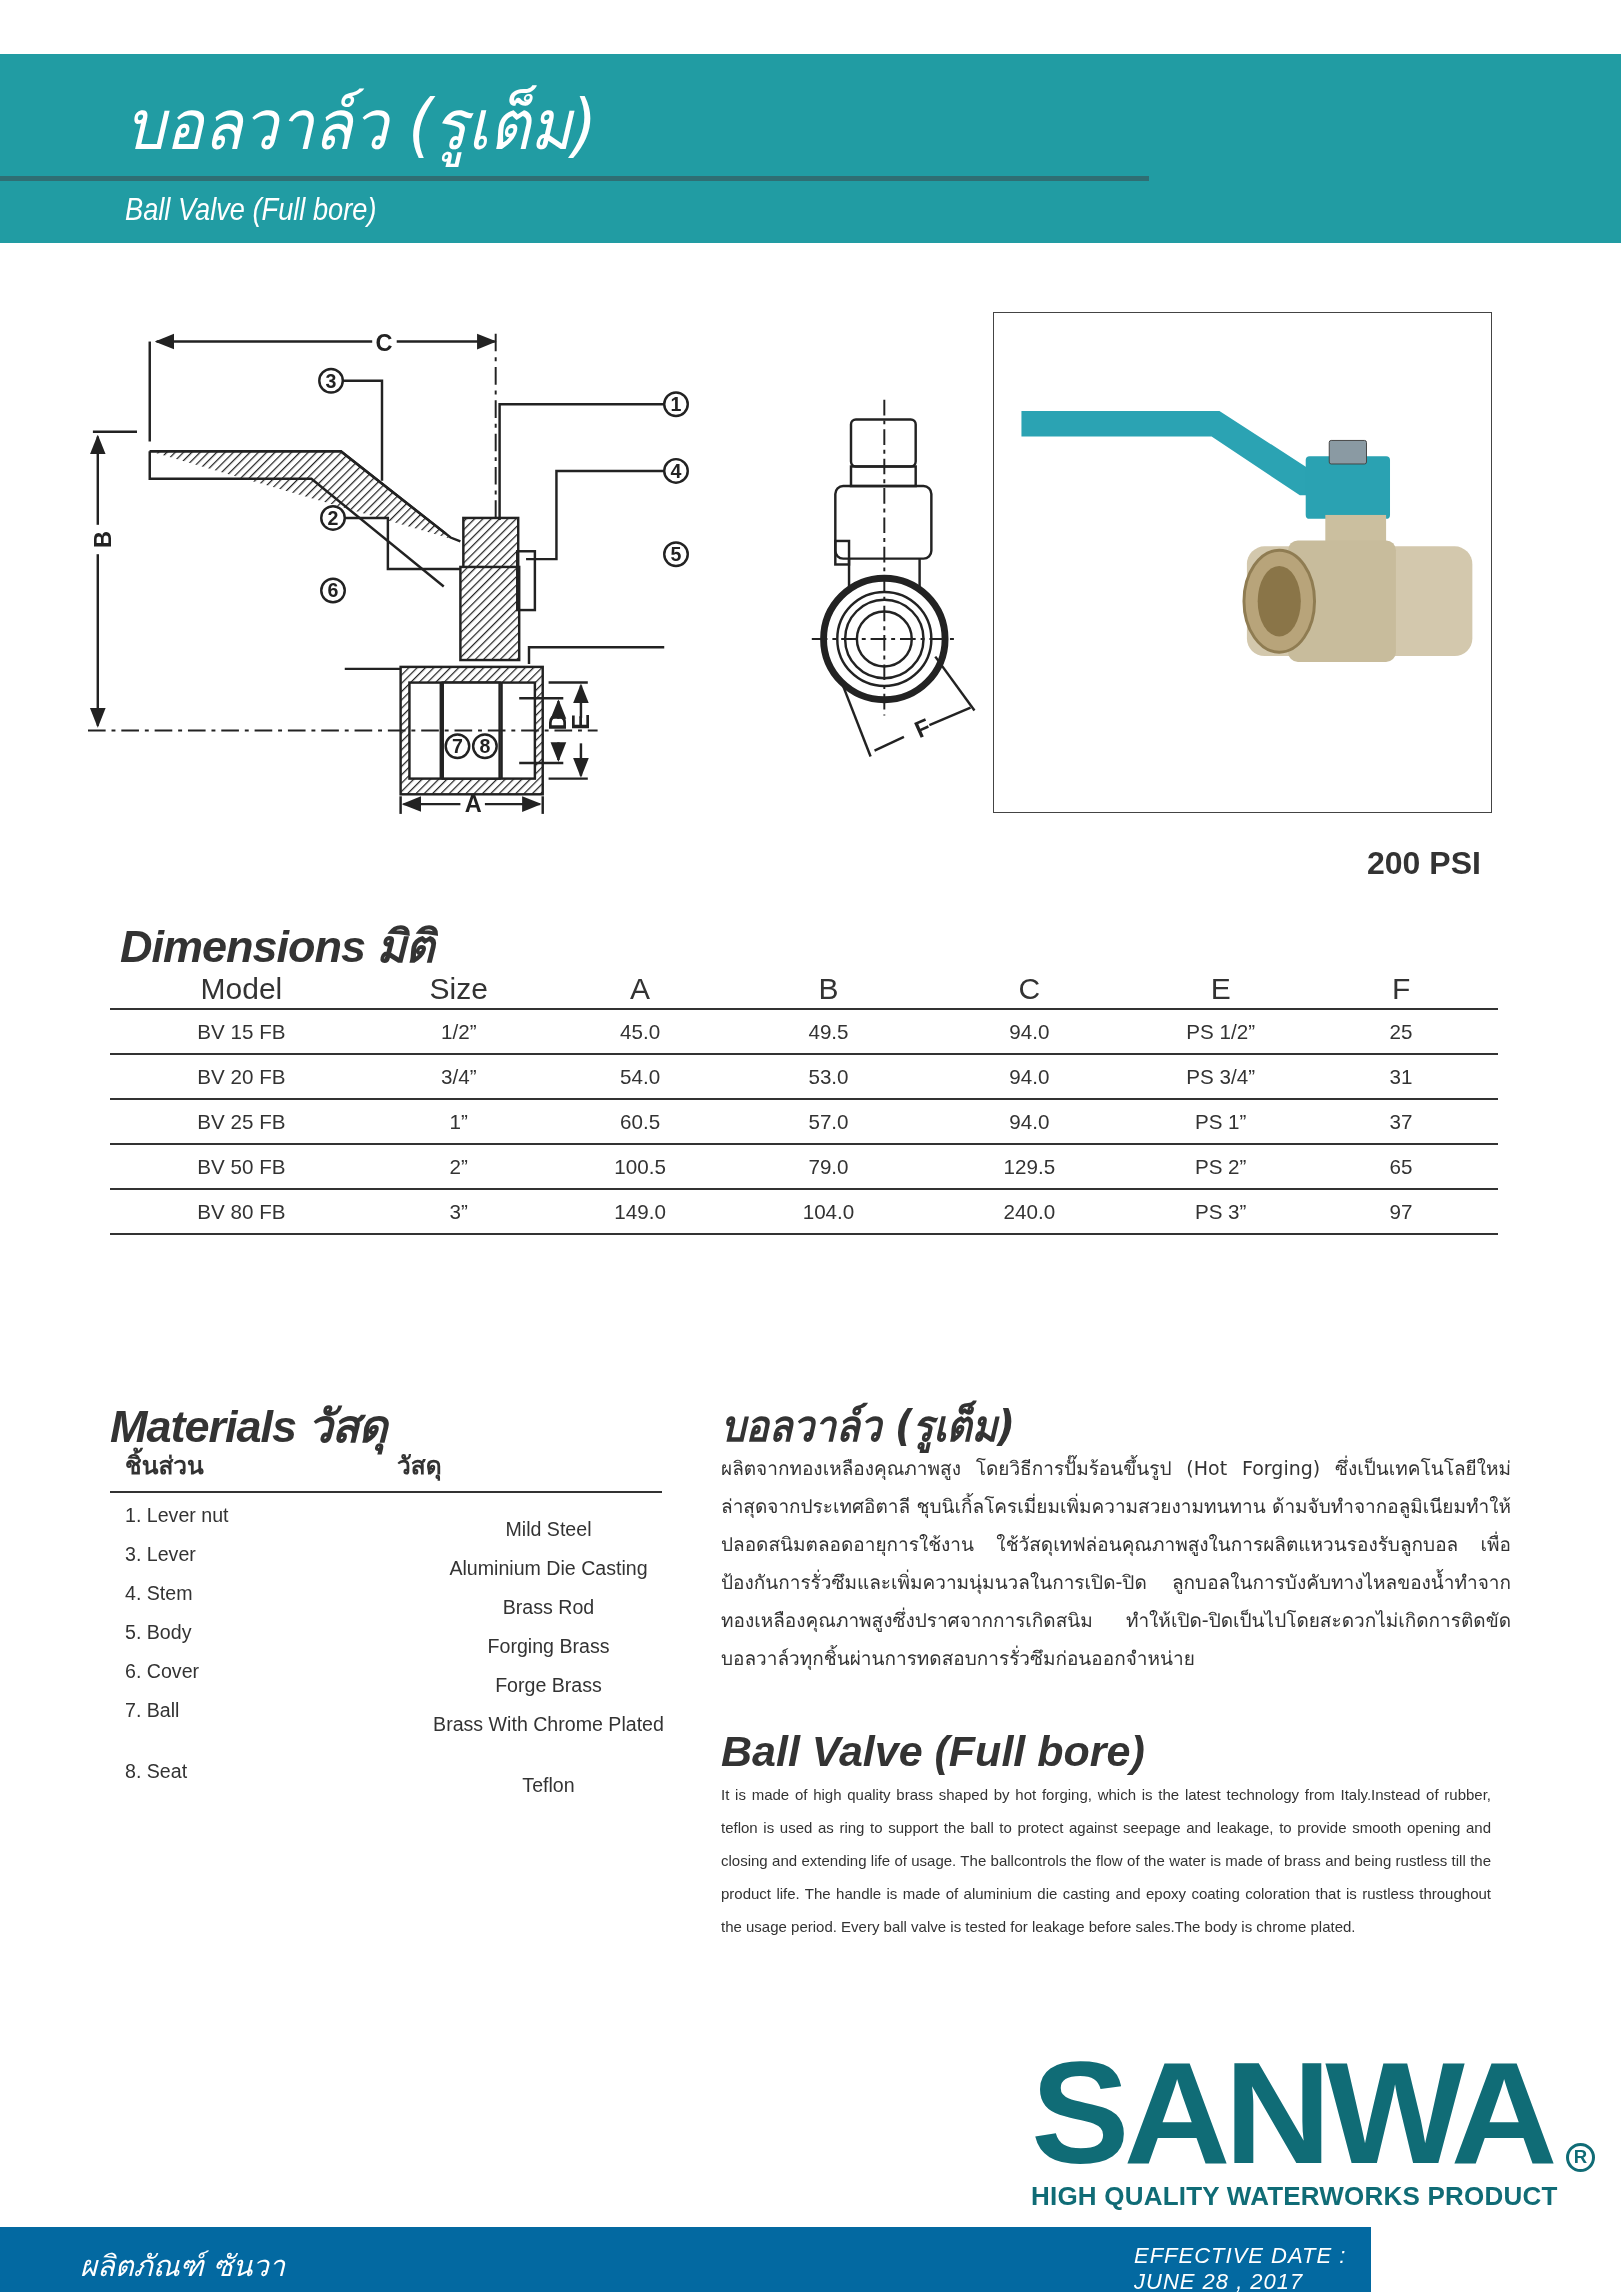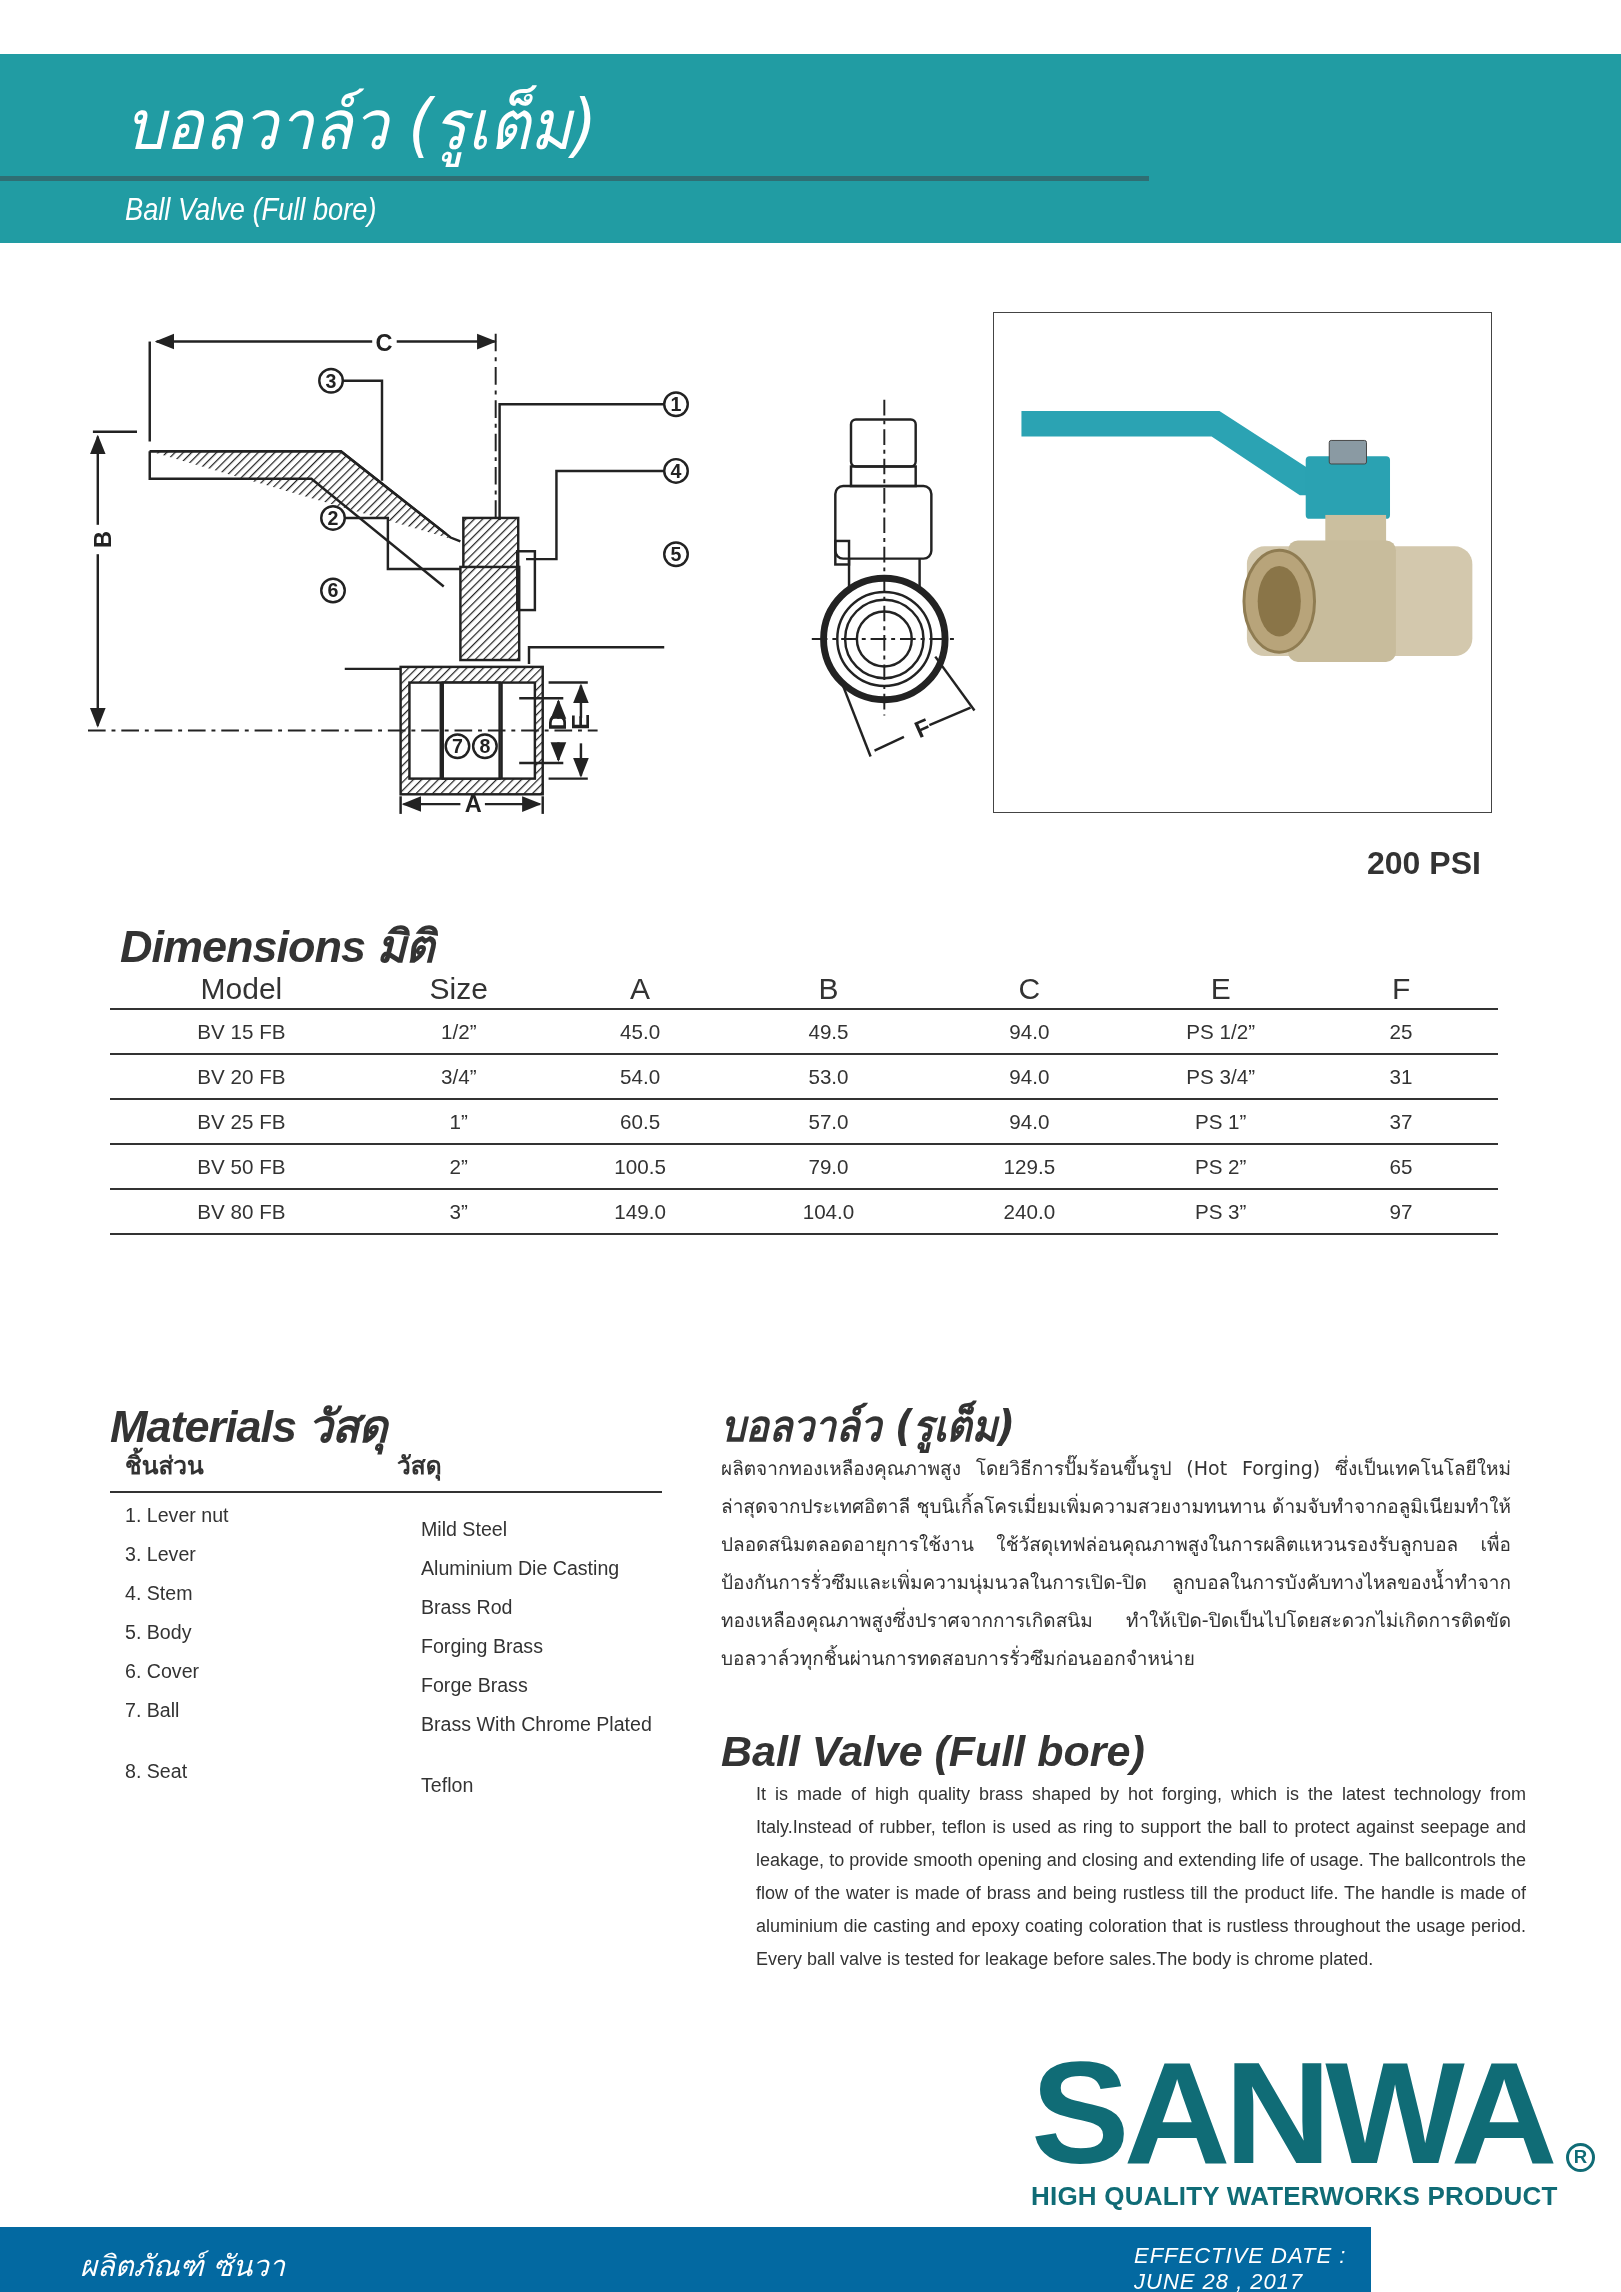--- a/index.html
+++ b/index.html
@@ -27,31 +27,31 @@
   #dims-table th { font-size:30px; font-weight:normal; height:45px; padding:0; color:#333; border-bottom:2.9px solid #333; vertical-align:bottom; padding-bottom:2px; }
   #dims-table td { font-size:20.6px; height:43px; padding:0; color:#333; border-bottom:2px solid #333; text-align:center; }
   #dims-table tr:nth-child(even) td { border-bottom-width:2.9px; }
   #dims-table td.l, #dims-table th.l { text-align:center; }
 
   
   #mat-title { left:110px; top:1390px; font-size:45px; font-weight:bold; font-style:italic; color:#333; letter-spacing:-1px; }
   #mat-head-part { left:125px; top:1446px; font-size:24.5px; font-weight:bold; color:#333; font-family:"DejaVu Sans", sans-serif; }
   #mat-head-mat { left:397px; top:1446px; font-size:24.5px; font-weight:bold; color:#333; font-family:"DejaVu Sans", sans-serif; }
   #mat-rule { left:110px; top:1491px; width:552px; height:2px; background:#333; }
-  #mat-list { left:125px; top:1498px; width:549px; }
+  #mat-list { left:125px; top:1498px; width:549px;text-align:center; }
   .mat-row { position:relative; height:39px; font-size:19.6px; color:#333; }
   .mat-row .part { position:absolute; left:0; top:5.9px; }
   .mat-row .material { position:absolute; left:272px; top:21px; width:255px; line-height:32px; margin-top:-5.9px;margin-left:24px; }
   .mat-row.tall { height:61px; }
 
   
   #th-head { left:721px; top:1392px; font-size:43px; font-style:italic; font-weight:bold; color:#333; font-family:"DejaVu Sans", sans-serif; transform:scaleX(0.9); transform-origin:left; }
   #th-body { left:721px; top:1449px; width:790px; font-size:19px; line-height:38px; color:#333; text-align:justify; font-family:"DejaVu Sans", sans-serif; }
   #en-head { left:721px; top:1727px; font-size:43px; font-style:italic; font-weight:bold; color:#333; }
-  #en-body { left:756px; top:1778px; width:770px; font-size:18px; line-height:33px; color:#333; text-align:justify; }
+  #en-body { left:721px; top:1778px; width:770px; font-size:15px; line-height:33px; color:#333; text-align:justify; }
 
   
   #logo-word { left:1031px; top:2041px; font-size:145px; font-weight:bold; color:#106c76; letter-spacing:-5.9px; line-height:1; transform:scaleX(1.02); transform-origin:left; }
   #logo-reg { left:1566px; top:2143px; width:29px; height:29px; border-radius:50%; border:3.9px solid #106c76; box-sizing:border-box; color:#106c76; font-size:18.6px; font-weight:bold; text-align:center; line-height:21.6px; }
   #logo-tag { left:1031px; top:2182px; font-size:25.5px; font-weight:bold; color:#106c76; letter-spacing:0.2px; transform:scaleX(1.02); transform-origin:left; }
 
   
   #footer { left:0; top:2227px; width:1371px; height:66px; background:#0369a1; }
   #footer-brand { left:80px; top:15.7px; font-size:29px; font-style:italic; color:#ffffff; font-family:"DejaVu Sans", sans-serif; }
   #footer-date { left:1134px; top:15.7px; font-size:22px; font-style:italic; color:#ffffff; letter-spacing:1px; }

